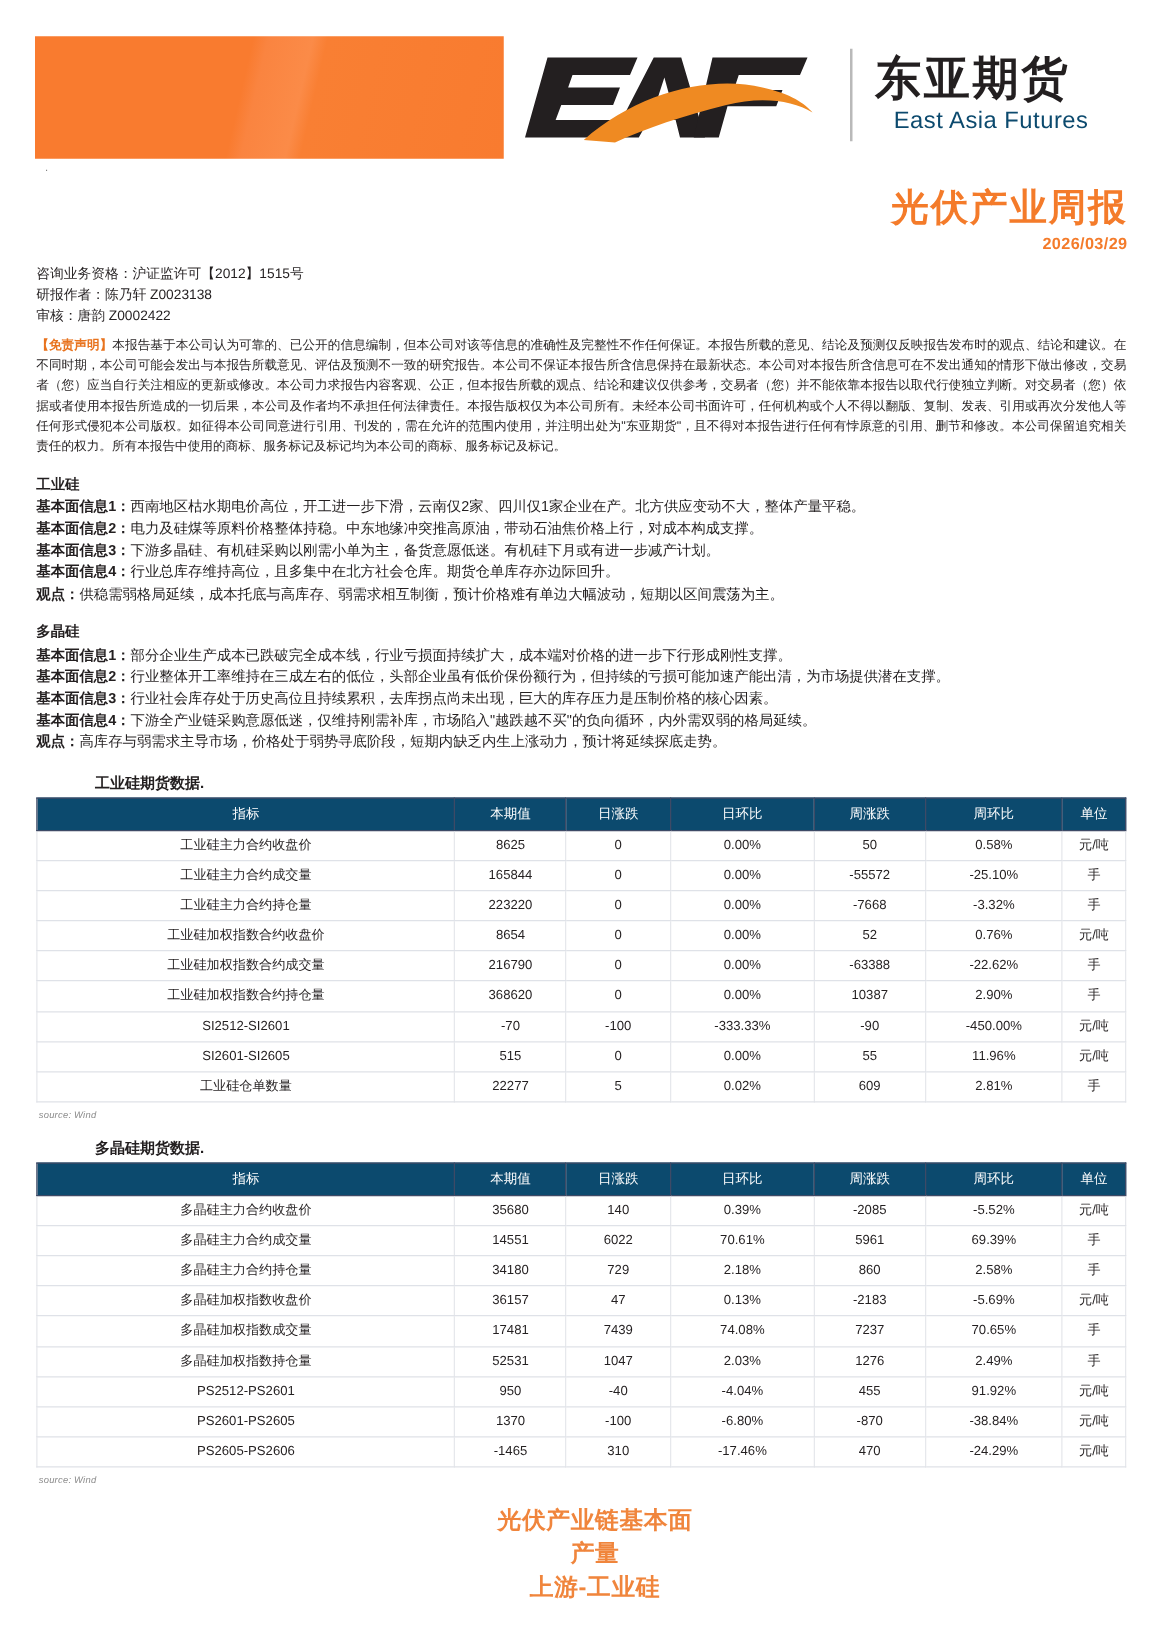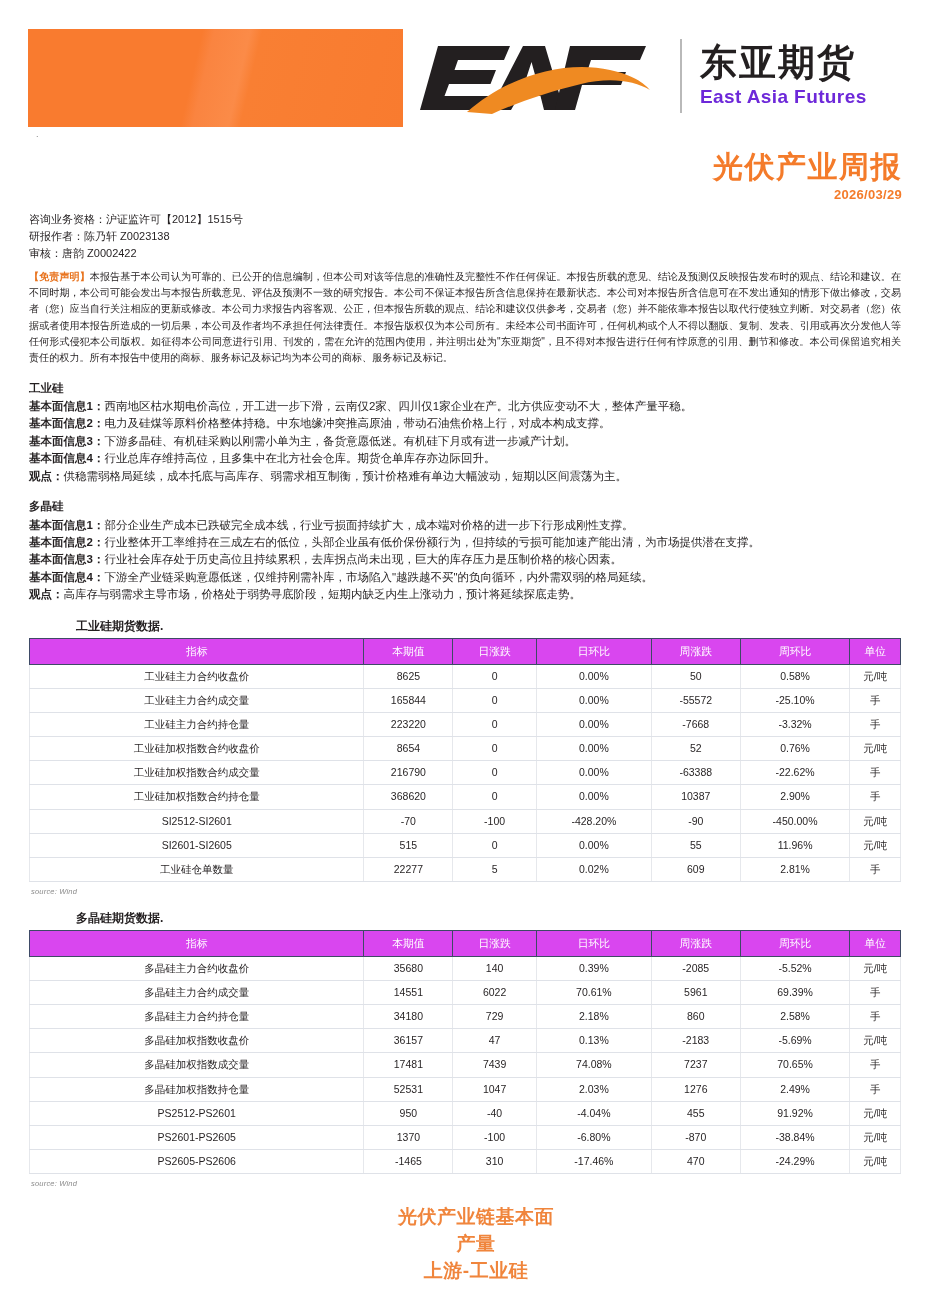--- a/index.html
+++ b/index.html
@@ -52,24 +52,25 @@
     font-family: "Liberation Sans", "DejaVu Sans", sans-serif;
     font-size: 37px;
     font-weight: 700;
     letter-spacing: 2px;
     color: #231f20;
     line-height: 1.05;
   }
   .logo-text-en {
     font-family: "Liberation Sans", "DejaVu Sans", sans-serif;
     font-size: 19px;
-    font-weight: 700;
+    font-weight: 400;
     letter-spacing: 0.4px;
-    color: #6d28d9;
+    color: #0c4a6e;
     margin-top: 3px;
+    margin-left: 15px;
   }
   .tiny-dot {
     position: absolute;
     left: 36px;
     top: 130px;
     font-size: 9px;
     color: #808080;
     line-height: 1;
   }
 
@@ -144,21 +145,21 @@
     padding-left: 4px;
     margin-left: 43px;
   }
   table.data {
     width: 100%;
     border-collapse: collapse;
     table-layout: fixed;
     font-size: 10.5px;
   }
   table.data thead th {
-    background: #d946ef;
+    background: #0c4a6e;
     color: #ffffff;
     font-weight: 400;
     font-size: 10.8px;
     padding: 6px 2px;
     text-align: center;
     border: 1px solid #3e4a66;
     line-height: 1.2;
   }
   table.data tbody td {
     border: 1px solid #dfe2e8;
@@ -337,21 +338,21 @@
           <td>0</td>
           <td>0.00%</td>
           <td>10387</td>
           <td>2.90%</td>
           <td>手</td>
         </tr>
       <tr>
           <td>SI2512-SI2601</td>
           <td>-70</td>
           <td>-100</td>
-          <td>-428.20%</td>
+          <td>-333.33%</td>
           <td>-90</td>
           <td>-450.00%</td>
           <td>元/吨</td>
         </tr>
       <tr>
           <td>SI2601-SI2605</td>
           <td>515</td>
           <td>0</td>
           <td>0.00%</td>
           <td>55</td>

